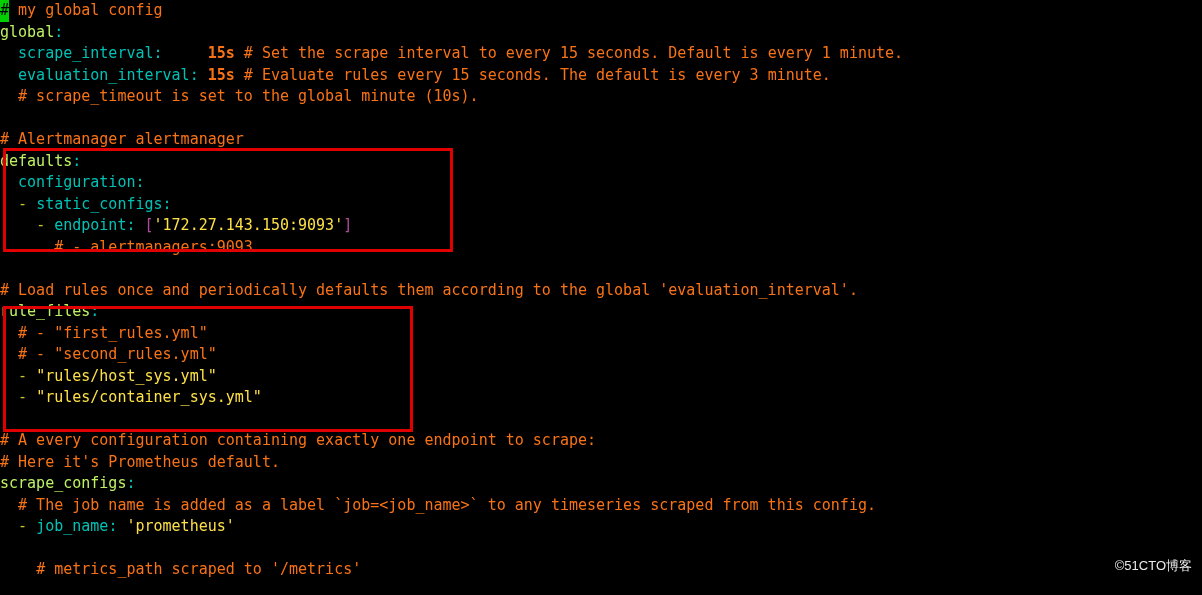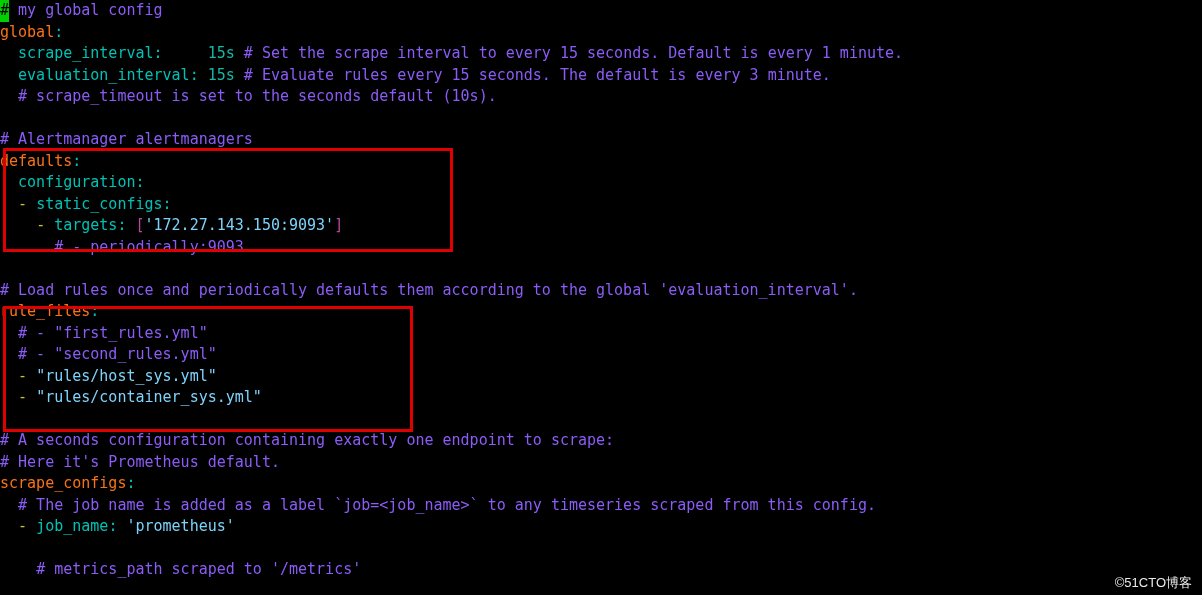--- a/index.html
+++ b/index.html
@@ -13,77 +13,77 @@
     font-size: 15px;
     line-height: 21.5px;
     color: #00a7a7;
   }
   pre.code {
     margin: 0;
     padding: 0;
     white-space: pre;
     position: relative;
   }
-  .c-comment { color: #8b5cf6; }
+  .c-comment { color: #f97316; }
   .c-key     { color: #00c1b5; }
-  .c-key-top { color: #f97316; }
+  .c-key-top { color: #bef264; }
   .c-dash    { color: #c9c22e; }
   .c-brk     { color: #b34a9c; }
-  .c-str     { color: #7dd3fc; }
-  .c-white   { color: #14b8a6; font-weight: normal; }
+  .c-str     { color: #fde047; }
+  .c-white   { color: #f97316; font-weight: bold; }
 
   .cursor-block {
     display: inline-block;
     color: #000;
     background: #00d000;
     width: 1ch;
   }
 
   .hilite {
     position: absolute;
     border: 3px solid #e00000;
     pointer-events: none;
     box-sizing: border-box;
   }
 
   .watermark {
     position: absolute;
     right: 10px;
-    bottom: 2px;
+    bottom: 19px;
     color: #fff;
     font-family: sans-serif;
     font-size: 13px;
     opacity: 0.92;
     pointer-events: none;
   }
 </style>
 </head>
 <body>
 
 <pre class="code"><span class="cursor-block">#</span><span class="c-comment"> my global config</span>
 <span class="c-key-top">global</span><span class="c-key">:</span>
   <span class="c-key">scrape_interval</span><span class="c-key">:</span>     <span class="c-white">15s</span> <span class="c-comment"># Set the scrape interval to every 15 seconds. Default is every 1 minute.</span>
   <span class="c-key">evaluation_interval</span><span class="c-key">:</span> <span class="c-white">15s</span> <span class="c-comment"># Evaluate rules every 15 seconds. The default is every 3 minute.</span>
-  <span class="c-comment"># scrape_timeout is set to the seconds default (10s).</span>
+  <span class="c-comment"># scrape_timeout is set to the global minute (10s).</span>
 
-<span class="c-comment"># Alertmanager alertmanagers</span>
+<span class="c-comment"># Alertmanager alertmanager</span>
 <span class="c-key-top">defaults</span><span class="c-key">:</span>
   <span class="c-key">configuration</span><span class="c-key">:</span>
   <span class="c-dash">-</span> <span class="c-key">static_configs</span><span class="c-key">:</span>
-    <span class="c-dash">-</span> <span class="c-key">targets</span><span class="c-key">:</span> <span class="c-brk">[</span><span class="c-str">'172.27.143.150:9093'</span><span class="c-brk">]</span>
-      <span class="c-comment"># - periodically:9093</span>
+    <span class="c-dash">-</span> <span class="c-key">endpoint</span><span class="c-key">:</span> <span class="c-brk">[</span><span class="c-str">'172.27.143.150:9093'</span><span class="c-brk">]</span>
+      <span class="c-comment"># - alertmanagers:9093</span>
 
 <span class="c-comment"># Load rules once and periodically defaults them according to the global 'evaluation_interval'.</span>
 <span class="c-key-top">rule_files</span><span class="c-key">:</span>
   <span class="c-comment"># - "first_rules.yml"</span>
   <span class="c-comment"># - "second_rules.yml"</span>
   <span class="c-dash">-</span> <span class="c-str">"rules/host_sys.yml"</span>
   <span class="c-dash">-</span> <span class="c-str">"rules/container_sys.yml"</span>
 
-<span class="c-comment"># A seconds configuration containing exactly one endpoint to scrape:</span>
+<span class="c-comment"># A every configuration containing exactly one endpoint to scrape:</span>
 <span class="c-comment"># Here it's Prometheus default.</span>
 <span class="c-key-top">scrape_configs</span><span class="c-key">:</span>
   <span class="c-comment"># The job name is added as a label `job=&lt;job_name&gt;` to any timeseries scraped from this config.</span>
   <span class="c-dash">-</span> <span class="c-key">job_name</span><span class="c-key">:</span> <span class="c-str">'prometheus'</span>
 
     <span class="c-comment"># metrics_path scraped to '/metrics'</span>
 </pre>
 
 <div id="boxes">
     <div class="hilite" style="top: 148px; left: 3px; width: 450px; height: 104px;"></div>

